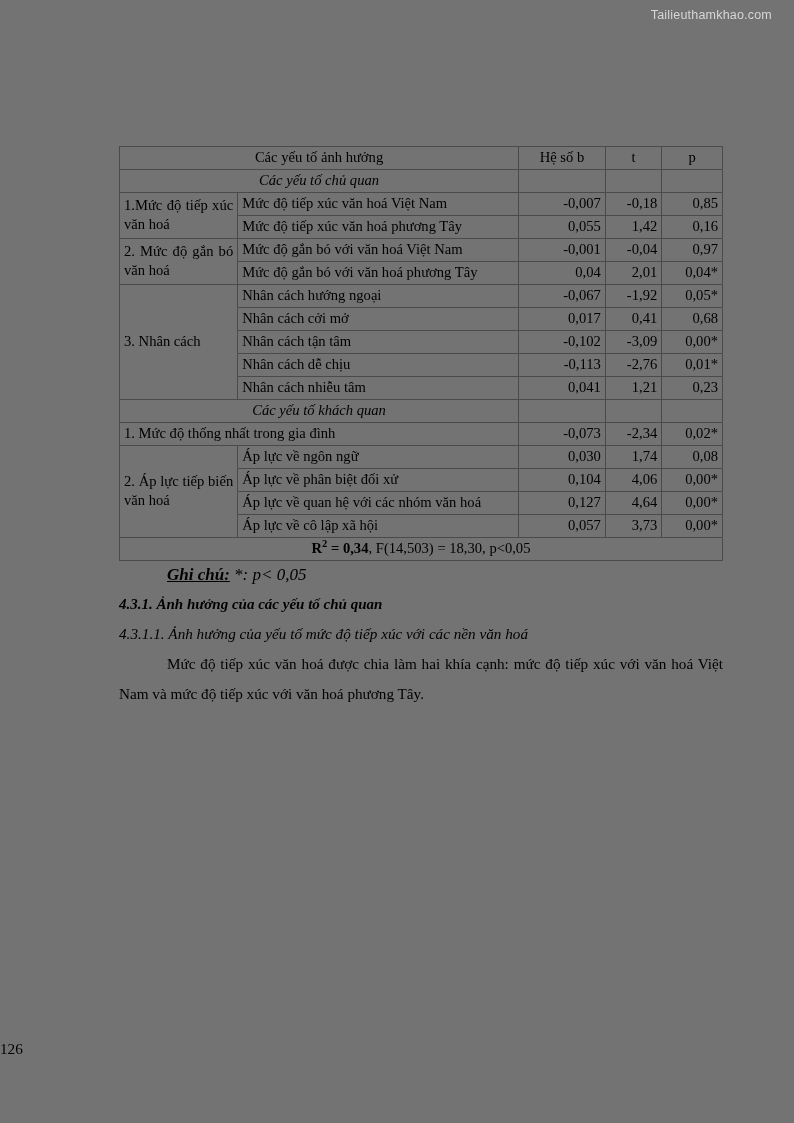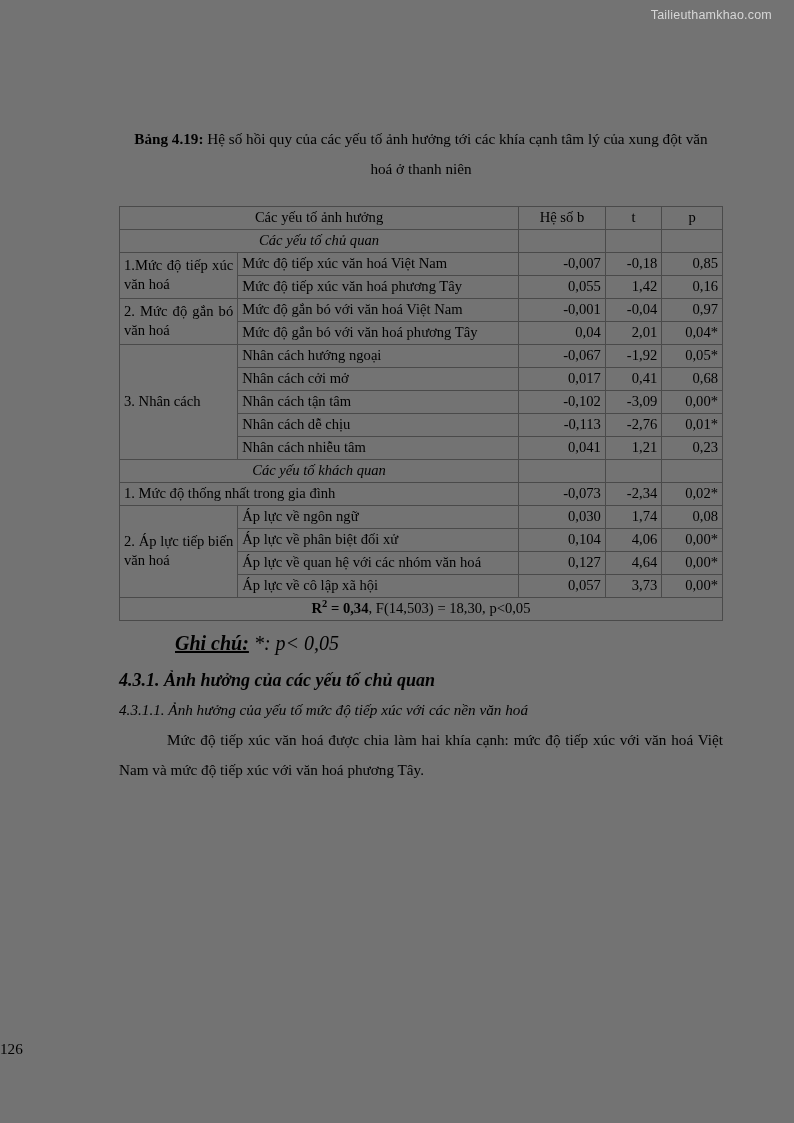--- a/index.html
+++ b/index.html
@@ -98,34 +98,34 @@
     white-space: nowrap;
   }
   .fullspan {
     text-align: center;
     padding: 2px 4px 3px 4px;
   }
   .fullspan b { font-weight: bold; }
   sup { font-size: 0.72em; vertical-align: super; line-height: 0; }
 
   .note {
-    font-size: 20px;
+    font-size: 17px;
     line-height: 28px;
-    margin: 8px;
+    margin: 0;
     padding-left: 48px;
   }
   .note .lbl {
     font-weight: bold;
     font-style: italic;
     text-decoration: underline;
   }
   .note .val { font-style: italic; }
 
   h3.sub {
-    font-size: 18px;
+    font-size: 15px;
     line-height: 30px;
     font-weight: bold;
     font-style: italic;
     margin: 0;
   }
   h4.subsub {
     font-size: 15.2px;
     line-height: 30px;
     font-weight: normal;
     font-style: italic;
@@ -143,23 +143,20 @@
 </head>
 <body>
 
 <div class="page">
 
   <div class="watermark">Tailieuthamkhao.com</div>
 
   <div class="content">
 
 
-    <div class="caption">
-      <b>Bảng 4.19:</b><span> Hệ số hồi quy của các yếu tố ảnh hưởng tới các khía cạnh tâm lý của xung đột văn hoá ở thanh niên</span>
-    </div>
 
     <table class="reg">
       <colgroup>
         <col class="col-group">
         <col class="col-item">
         <col class="col-b">
         <col class="col-t">
         <col class="col-p">
       </colgroup>
       <tbody>

